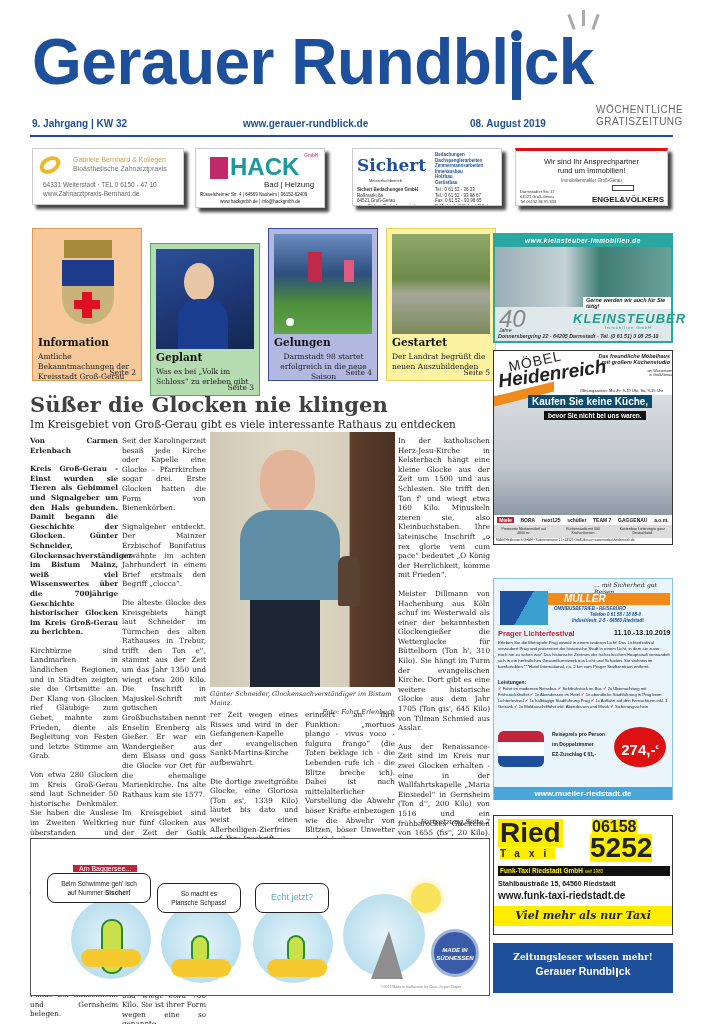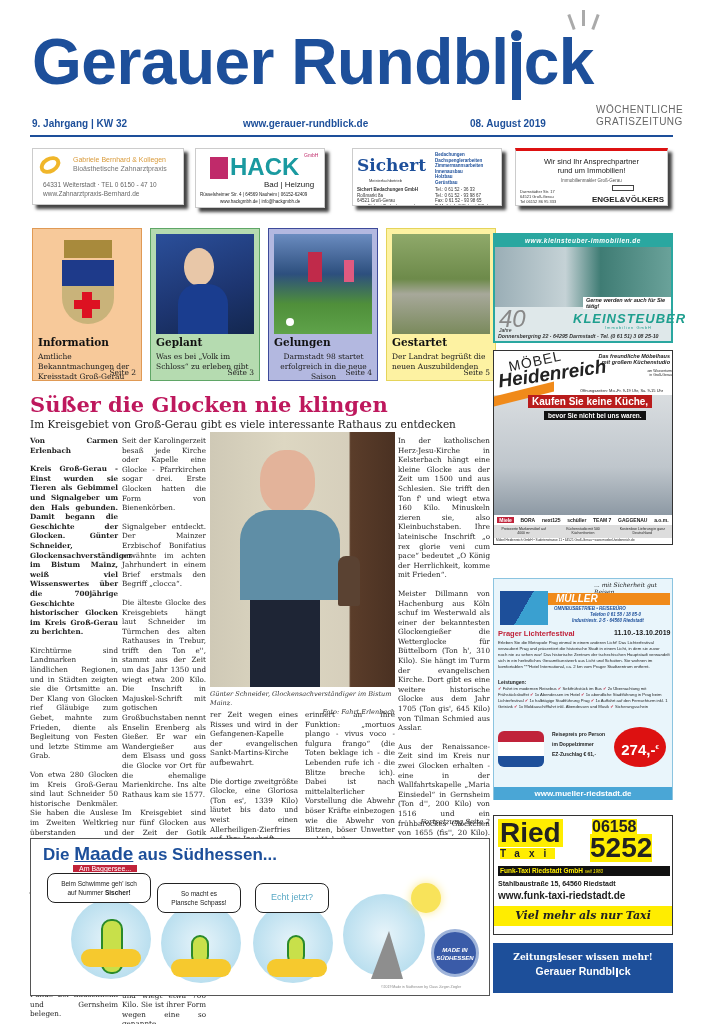--- a/index.html
+++ b/index.html
@@ -16,21 +16,21 @@
 
 .ad{position:absolute;background:#fff;border:1px solid #ccc;box-shadow:4px 4px 3px #444;font-family:"Liberation Sans",sans-serif;overflow:hidden}
 .tiny{font-size:6px;line-height:8px;color:#333}
 
 .teaser{position:absolute;top:228px;width:110px;height:153px;border:1px solid}
 .teaser .img{position:absolute;left:5px;top:5px;right:5px;height:100px}
 .teaser h3{position:absolute;left:5px;top:107px;font-size:10.5px;font-weight:bold;color:#111}
 .teaser p{position:absolute;left:5px;top:123px;right:4px;font-size:7.5px;line-height:10px;color:#222}
 .teaser .pg{position:absolute;right:5px;bottom:3px;font-size:7.5px;color:#222}
 
-#headline{left:30px;top:392px;font-size:21px;font-weight:bold;color:#be185d}
+#headline{left:30px;top:392px;font-size:21px;font-weight:bold;color:#404040}
 #subhead{left:30px;top:418px;font-size:10.5px;color:#222}
 .col{position:absolute;font-size:7.2px;line-height:9.6px;text-align:justify;color:#222}
 .col p{margin-bottom:9px}
 .col .b{font-weight:bold}
 #photo{left:210px;top:432px;width:185px;height:255px;background:linear-gradient(90deg,#cfc9b6 0%,#ddd7c2 40%,#d6cfbc 75%,#5b3d2a 76%,#4a3122 100%)}
 #caption{left:210px;top:690px;width:185px;font-size:6.5px;font-style:italic;line-height:9px;color:#333}
 
 #comic{left:30px;top:838px;width:460px;height:158px;border:1px solid #555;background:#fff}
 
 .rad{position:absolute;left:493px;width:180px;font-family:"Liberation Sans",sans-serif}
@@ -108,21 +108,21 @@
     <div class="abs" style="left:26px;top:6px;width:48px;height:18px;background:#a88a3c"></div>
     <div class="abs" style="left:24px;top:26px;width:52px;height:26px;background:#1e3a8a"></div>
     <div class="abs" style="left:24px;top:52px;width:52px;height:38px;background:#c9b37a;border-radius:0 0 26px 26px"></div>
     <div class="abs" style="left:44px;top:58px;width:10px;height:26px;background:#d12"></div>
     <div class="abs" style="left:36px;top:66px;width:26px;height:9px;background:#d12"></div>
   </div>
   <h3>Information</h3>
   <p>Amtliche Bekanntmachungen der Kreisstadt Groß-Gerau</p>
   <div class="pg">Seite 2</div>
 </div>
-<div class="teaser" id="t1" style="left: 150px; background: rgb(181, 219, 176); border-color: rgb(95, 166, 102);">
+<div class="teaser" id="t1" style="left: 150px; background: rgb(181, 219, 176); border-color: rgb(95, 166, 102); margin-top: 15px;">
   <div class="img" style="background:linear-gradient(160deg,#2b4f9a,#1d3570 60%,#13274f)">
     <div class="abs" style="left:28px;top:14px;width:30px;height:38px;border-radius:50%;background:#e8c7a8"></div>
     <div class="abs" style="left:22px;top:50px;width:50px;height:50px;border-radius:20px 20px 0 0;background:#1a3d8f"></div>
   </div>
   <h3>Geplant</h3>
   <p>Was es bei „Volk im Schloss“ zu erleben gibt</p>
   <div class="pg">Seite 3</div>
 </div>
 <div class="teaser" id="t2" style="left: 268px; background: rgb(179, 184, 224); border-color: rgb(61, 74, 154); text-align: center;">
   <div class="img" style="background:linear-gradient(180deg,#6b8cc0 0%,#2d4f7e 40%,#4f8f3a 70%,#5fa34a 100%)">
@@ -177,21 +177,20 @@
 </div>
 <div class="col" style="left:398px;top:436px;width:92px">
   <p>In der katholischen Herz-Jesu-Kirche in Kelsterbach hängt eine kleine Glocke aus der Zeit um 1500 und aus Schlesien. Sie trifft den Ton f' und wiegt etwa 160 Kilo. Minuskeln zieren sie, also Kleinbuchstaben. Ihre lateinische Inschrift „o rex glorie veni cum pace“ bedeutet „O König der Herrlichkeit, komme mit Frieden“.</p>
   <p>Meister Dillmann von Hachenburg aus Köln schuf im Westerwald als einer der bekanntesten Glockengießer die Wetterglocke für Büttelborn (Ton h', 310 Kilo). Sie hängt im Turm der evangelischen Kirche. Dort gibt es eine weitere historische Glocke aus dem Jahr 1705 (Ton gis', 645 Kilo) von Tilman Schmied aus Asslar.</p>
   <p>Aus der Renaissance-Zeit sind im Kreis nur zwei Glocken erhalten - eine in der Wallfahrtskapelle „Maria Einsiedel“ in Gernsheim (Ton d'', 200 Kilo) von 1516 und ein frühbarockes Glöckchen von 1655 (fis'', 20 Kilo). Die Stadtkirche in Rüsselsheim erhielt 1594 zwei Glocken aus Mainz. Eine hat den Krieg und die Zerstörung der Kirche überstanden (b', 400 Kilo).</p>
   <p>Im Frühbarock plünderten Soldaten Glocken für den Bau von Kanonen.</p>
 </div>
 <div class="abs" style="left:398px;top:818px;width:92px;text-align:right;font-size:7px;font-style:italic">Fortsetzung Seite 2</div>
 
 <div id="comic" class="abs">
-  <div class="abs" style="left:12px;top:4px;font-family:'Liberation Sans',sans-serif;font-weight:bold;font-size:17px;color:#1d4f9a"><span>Die </span><span style="font-size:19px;text-decoration:underline">Maade</span><span> aus Südhessen...</span></div>
   <div class="abs" style="left:42px;top:26px;background:#c0233a;color:#fff;font-family:'Liberation Sans',sans-serif;font-size:7px;padding:0 6px">Am Baggersee...</div>
 
   <div class="abs" style="left:40px;top:60px;width:80px;height:80px;border-radius:50%;background:radial-gradient(#e7f4fa,#a7d6ea)"></div>
   <div class="abs" style="left:130px;top:64px;width:80px;height:80px;border-radius:50%;background:radial-gradient(#e7f4fa,#a7d6ea)"></div>
   <div class="abs" style="left:222px;top:64px;width:80px;height:80px;border-radius:50%;background:radial-gradient(#e7f4fa,#a7d6ea)"></div>
   <div class="abs" style="left:312px;top:55px;width:82px;height:82px;border-radius:50%;background:radial-gradient(#e7f4fa,#a7d6ea)"></div>
   <div class="abs" style="left:380px;top:44px;width:30px;height:30px;border-radius:50%;background:#f8e35a;box-shadow:0 0 10px #fbe98a"></div>
   <div class="abs" style="left:70px;top:80px;width:22px;height:55px;border:2px solid #2a8a2a;border-radius:10px;background:#c8e04a"></div>
   <div class="abs" style="left:50px;top:110px;width:60px;height:18px;border-radius:9px;background:#f6c92e"></div>
   <div class="abs" style="left:160px;top:96px;width:18px;height:30px;border:2px solid #2a8a2a;border-radius:9px;background:#c8e04a"></div>
@@ -231,21 +230,21 @@
   <div class="abs" style="left:14px;top:2px;font-size:14px;transform:rotate(-12deg);font-family:'Liberation Sans',sans-serif;letter-spacing:1px">MÖBEL</div>
   <div class="abs" style="left:4px;top:12px;font-size:19px;font-weight:bold;font-style:italic;transform:rotate(-8deg)">Heidenreich</div>
   <div class="abs" style="left:96px;top:2px;font-size:5.5px;font-weight:bold;font-style:italic;text-align:right;width:80px">
       <div>Das freundliche Möbelhaus</div>
       <div>mit großem Küchenstudio</div>
     </div>
   <div class="abs" style="left:150px;top:18px;font-size:3.5px;text-align:right;width:28px">am Wasserturm in Groß-Gerau</div>
   <div class="abs" style="left:86px;top:37px;font-size:4px">Öffnungszeiten: Mo.-Fr. 9-19 Uhr, Sa. 9-15 Uhr</div>
   <div class="abs" style="left:0;top:44px;width:100%;height:120px;background:linear-gradient(180deg,#d9dde0,#bfc6cc 60%,#8d99a4)"></div>
   <div class="abs" style="left:0;top:38px;width:60px;height:10px;background:#f08a1a;transform:skewY(-14deg)"></div>
-  <div class="abs" style="left:34px;top:44px;background:#b91c1c;color:#fff;font-size:10px;font-weight:bold;padding:1px 4px">Kaufen Sie keine Küche,</div>
+  <div class="abs" style="left:34px;top:44px;background:#0c4a6e;color:#fff;font-size:10px;font-weight:bold;padding:1px 4px">Kaufen Sie keine Küche,</div>
   <div class="abs" style="left:50px;top:60px;background:#111;color:#fff;font-size:6.5px;font-weight:bold;padding:1px 4px">bevor Sie nicht bei uns waren.</div>
   <div class="abs" style="left:0;top:164px;width:100%;height:10px;background:#fff;font-size:5px;font-weight:bold;display:flex;justify-content:space-around;align-items:center">
     <span style="background:#c0233a;color:#fff;padding:0 2px">Miele</span>
       <span>BORA</span>
       <span>next125</span>
       <span>schüller</span>
       <span>TEAM 7</span>
       <span>GAGGENAU</span>
       <span>a.o.m.</span>
   </div>
@@ -253,21 +252,21 @@
     <span style="width:50px">Preiswerte Markenmöbel auf 4000 m²</span>
       <span style="width:50px">Küchenstudio mit 500 Küchenfronten</span>
       <span style="width:50px">Kostenlose Lieferung in ganz Deutschland</span>
   </div>
   <div class="abs" style="left:2px;top:187px;font-size:3.2px">Möbel Heidenreich GmbH • Sudetenstrasse 11 • 64521 Groß-Gerau • www.moebel-heidenreich.de</div>
 </div>
 
 <div class="rad" style="top:578px;height:222px;border:1px solid #8bc4e0;background:#e9f5fb">
   <div class="abs" style="left:100px;top:2px;font-size:6px;font-style:italic;font-family:'DejaVu Serif',serif">... mit Sicherheit gut Reisen</div>
   <div class="abs" style="left:6px;top:12px;width:48px;height:34px;background:linear-gradient(120deg,#1d4f9a 50%,#3aa0d0 50%)"></div>
-  <div class="abs" style="left:54px;top:14px;width:122px;height:12px;background:#f08a1a;color:#fff;font-size:10px;font-weight:bold;font-style:italic;padding-left:8px;line-height:12px">MÜLLER</div>
+  <div class="abs" style="left:54px;top:14px;width:122px;height:12px;background:#f08a1a;color:#fff;font-size:10px;font-weight:bold;font-style:italic;padding-left:16px;line-height:12px">MÜLLER</div>
   <div class="abs" style="left:60px;top:27px;font-size:4.5px;font-weight:bold;font-style:italic;color:#1d4f9a">OMNIBUSBETRIEB • REISEBÜRO</div>
   <div class="abs" style="left:96px;top:33px;font-size:4.5px;font-weight:bold;font-style:italic;color:#1d4f9a">Telefon 0 61 58 / 18 85-0</div>
   <div class="abs" style="left:78px;top:39px;font-size:4.5px;font-weight:bold;font-style:italic;color:#1d4f9a">Industriestr. 2-5 · 64560 Riedstadt</div>
   <div class="abs" style="left:4px;top:50px;font-size:7.5px;font-weight:bold;color:#c0233a">Prager Lichterfestival</div>
   <div class="abs" style="left:120px;top:50px;font-size:7px;font-weight:bold">11.10.-13.10.2019</div>
   <div class="abs" style="left:4px;top:61px;width:172px;font-size:4.3px;line-height:6px;color:#222">Erleben Sie die Metropole Prag einmal in einem anderen Licht! Das Lichterfestival verzaubert Prag und präsentiert die historische Stadt in einem Licht, in dem sie zuvor noch nie zu sehen war! Das historische Zentrum der tschechischen Hauptstadt verwandelt sich in ein herbstliches Gesamtkunstwerk aus Licht und Schatten. Sie wohnen im komfortablen ***Hotel International, ca. 2 km vom Prager Stadtzentrum entfernt.</div>
   <div class="abs" style="left:4px;top:100px;font-size:5px;font-weight:bold">Leistungen:</div>
   <div class="abs" style="left:4px;top:107px;width:172px;font-size:4.2px;line-height:6px;color:#222">
     <span style="color:#c0233a">✔</span> <span>Fahrt im modernen Reisebus</span> <span style="color:#c0233a">✔</span> <span>Sektfrühstück im Bus</span> <span style="color:#c0233a">✔</span> <span>2x Übernachtung mit Frühstücksbuffet</span> <span style="color:#c0233a">✔</span> <span>1x Abendessen im Hotel</span> <span style="color:#c0233a">✔</span> <span>1x abendliche Stadtführung in Prag beim Lichterfestival</span> <span style="color:#c0233a">✔</span> <span>1x halbtägige Stadtführung Prag</span> <span style="color:#c0233a">✔</span> <span>1x Auffahrt auf den Fernsehturm inkl. 1 Getränk</span> <span style="color:#c0233a">✔</span> <span>1x Moldauschifffahrt inkl. Abendessen und Musik</span> <span style="color:#c0233a">✔</span> <span>Sicherungsschein</span>
   </div>

